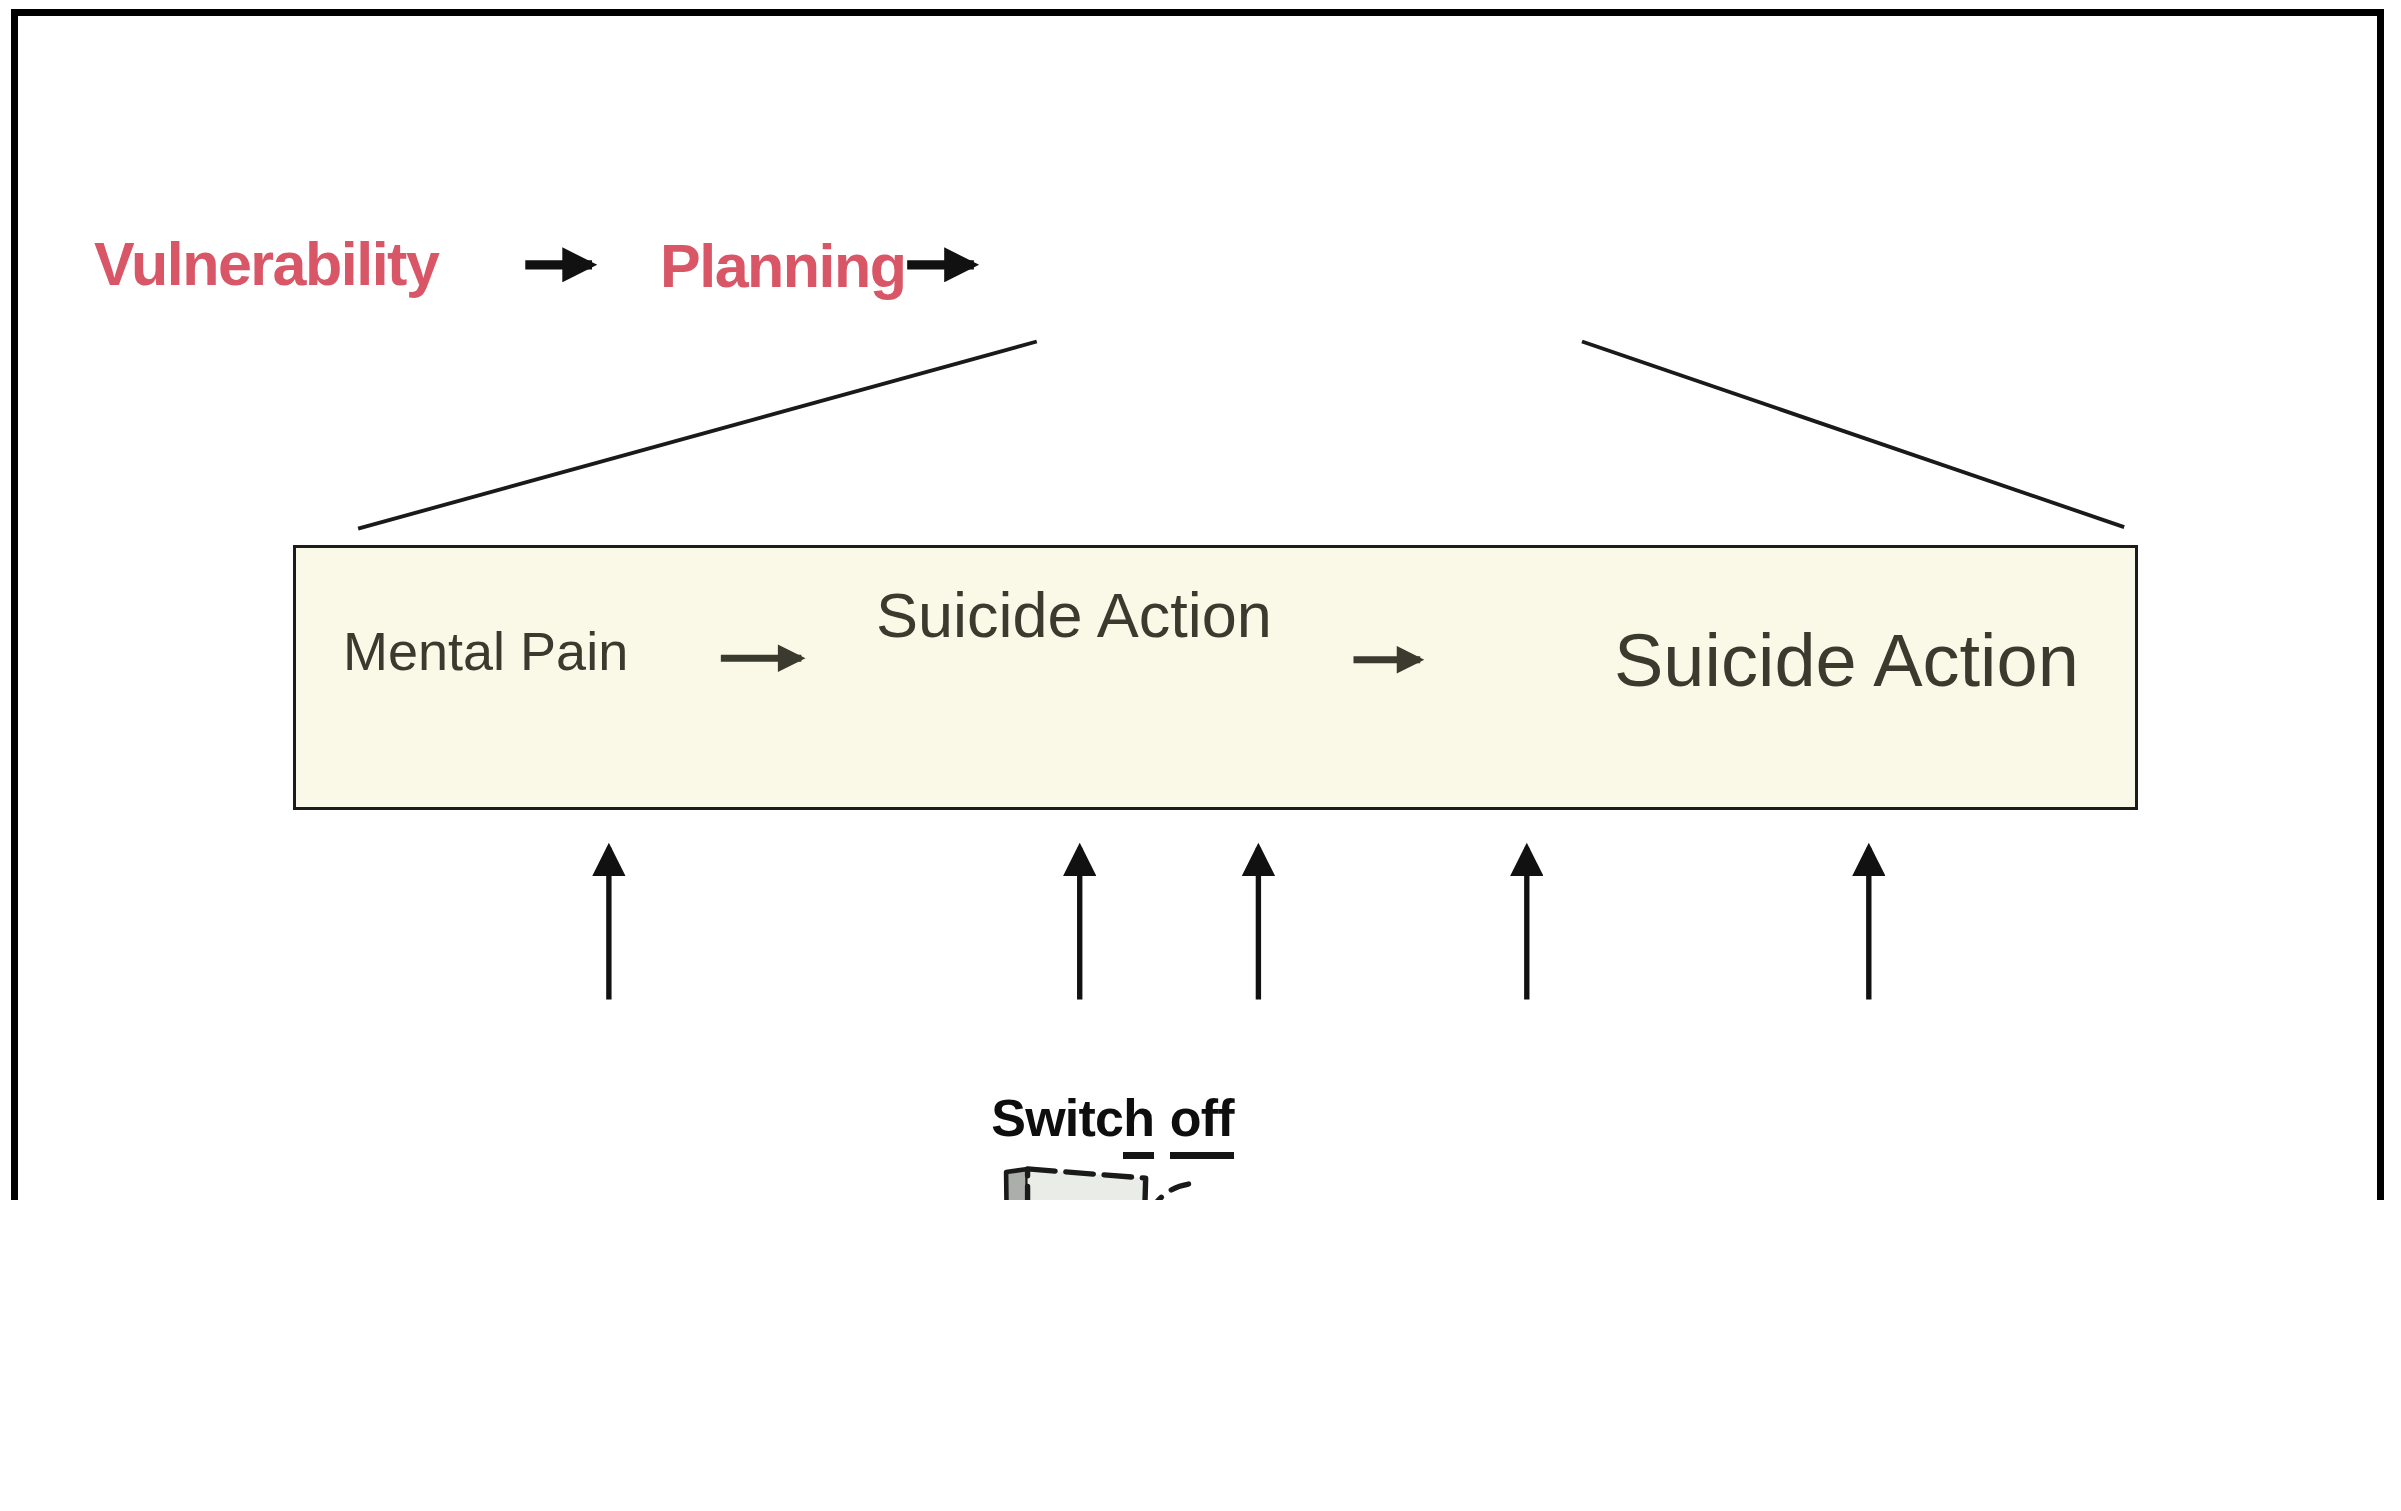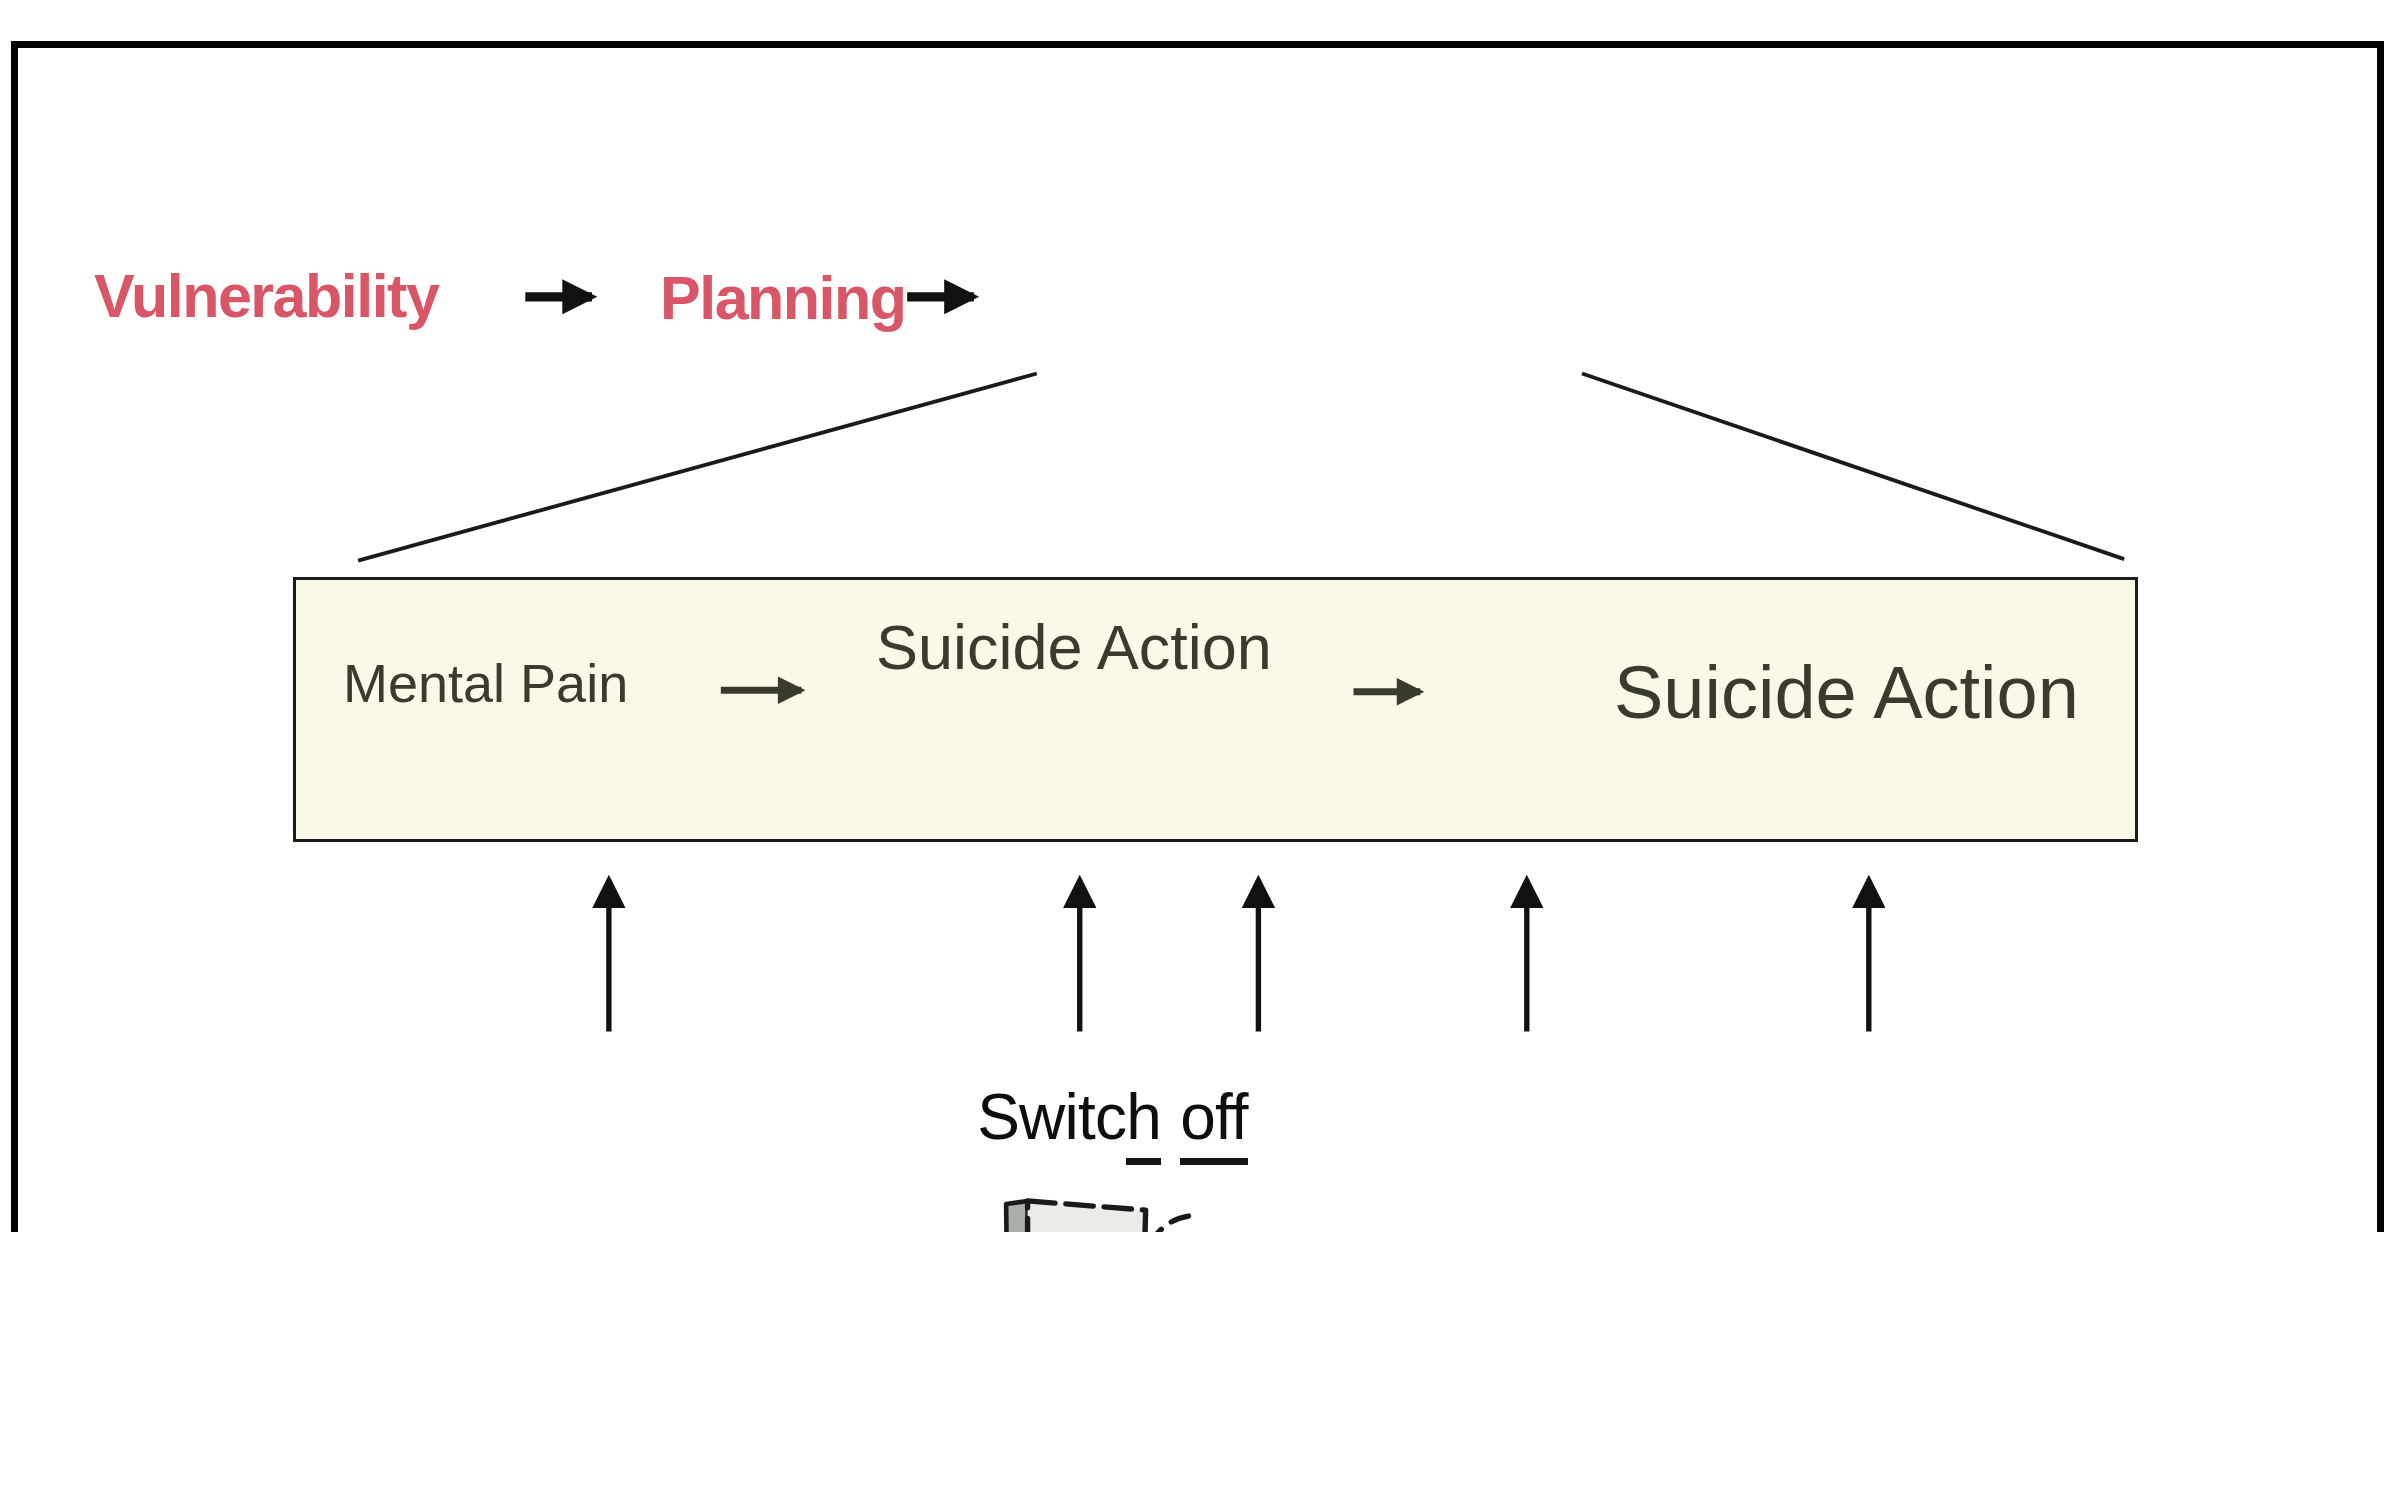--- a/index.html
+++ b/index.html
@@ -2,21 +2,20 @@
 <html style="font-size:12.3px"><head>
 <meta charset="utf-8">
 <style>
   html,body{margin:0;padding:0;background:#ffffff;}
   #canvas{
     position:relative;
     width:2401px;height:1200px;
     background:#ffffff;
     overflow:hidden;
     font-family:"Liberation Sans", sans-serif;
-    margin-top:32px;
   }
   #frame{
     position:absolute;left:10.7px;top:9.2px;
     width:2373px;height:1486px;
     border:7px solid #000000;
     box-sizing:border-box;
   }
   .pink-label{
     position:absolute;
     font-weight:bold;
@@ -45,23 +44,23 @@
   }
   .process-text{
     position:absolute;
     color:#3B3A2E;
     white-space:nowrap;
   }
   #mental-pain-label{left:343px;top:620px;font-size:54px;}
   #planning-label{left:876px;top:565px;font-size:63px;line-height:101px;}
   #suicide-action-label{left:1614px;top:618px;font-size:74px;}
   #switch-off-label{
-    position:absolute;left:890px;top:1048px;width:445px;
+    position:absolute;left:890px;top:1088px;width:445px;
     text-align:center;
-    font-size:64px;font-weight:normal;color:#0E0E0E;
+    font-size:52px;font-weight:bold;color:#0E0E0E;
     letter-spacing:-0.8px;
     white-space:nowrap;
   }
   #switch-off-label .u{
     border-bottom:7px solid #151515;
     padding-bottom:5.4px;
   }
   #switch-off-label .off-part{margin-left:0.30em;}
   #diagram-overlay{
     position:absolute;left:0;top:0;width:2401px;height:1512px;

